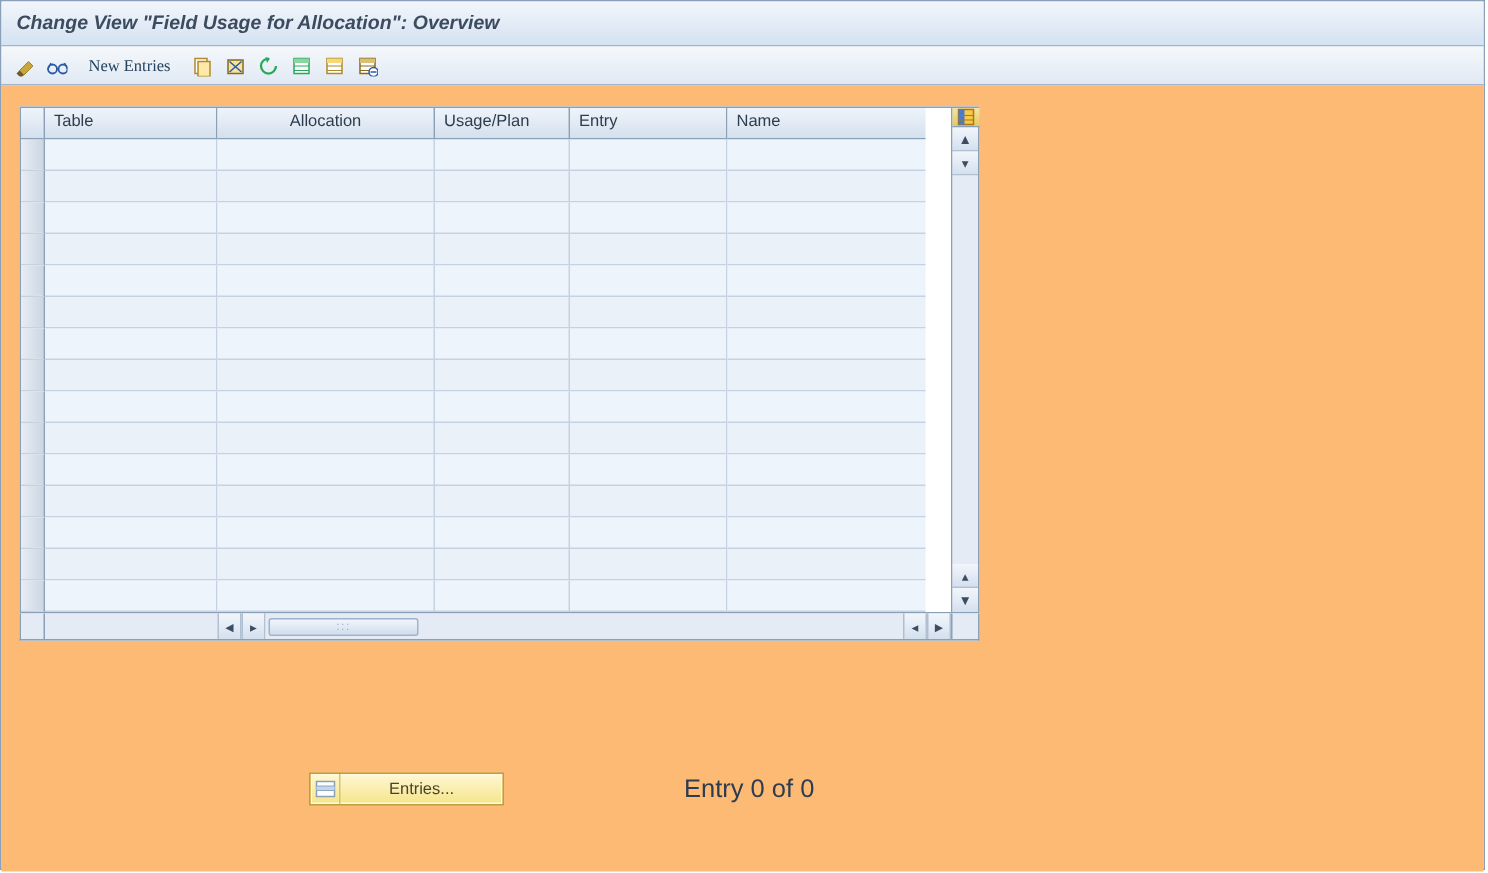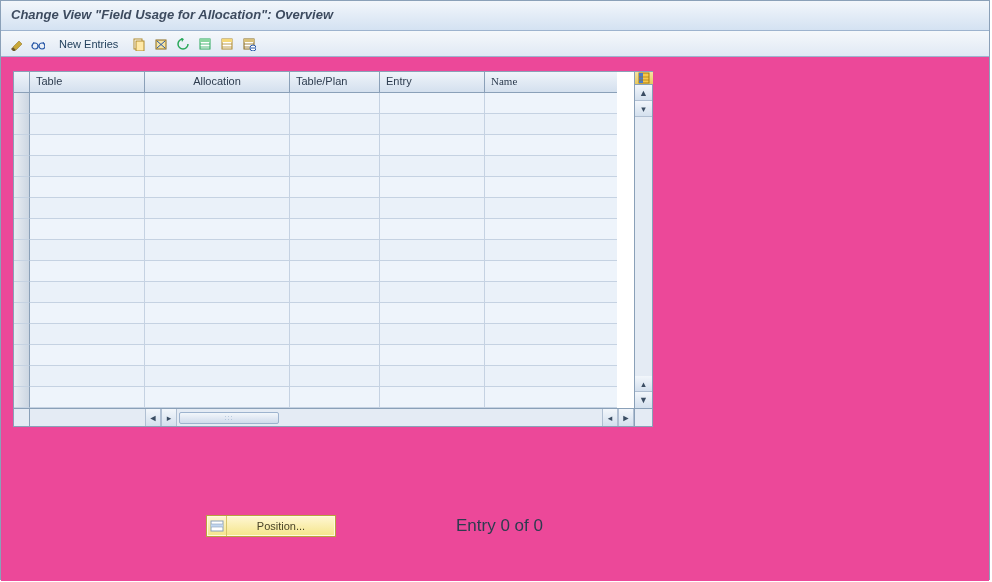--- a/index.html
+++ b/index.html
@@ -29,20 +29,21 @@
   }
   
   .toolbar {
     height: 26px;
     background: linear-gradient(#f5f8fb, #e0e9f4);
     border-bottom: 1px solid #9db3ce;
     display: flex;
     align-items: center;
     padding: 0 6px;
     gap: 4px;
+    font-family: Liberation Serif, serif;
   }
   .tb-btn {
     width: 18px; height: 18px;
     display: flex; align-items: center; justify-content: center;
     cursor: pointer;
     border-radius: 2px;
   }
   .tb-btn svg { display:block; }
   .new-entries {
     padding: 0 8px;
@@ -55,21 +56,21 @@
   .watermark {
     font-size: 17px;
     font-weight: bold;
     color: #d6902f;
     opacity: 0.45;
     margin-left: 2px;
     letter-spacing: 0.5px;
   }
   
   .content {
-    background: #ec4899;
+    background: #fdba74;
     height: calc(580px - 30px - 26px);
     padding: 14px 12px;
     position: relative;
   }
   .grid-wrap {
     background: #dbe7f4;
     width: 640px;
   }
   
   .grid {
@@ -91,21 +92,21 @@
     border-bottom: 1px solid #8aa0b8;
     padding: 3px 6px;
     color: #2d3c4f;
     overflow: hidden; white-space: nowrap;
     cursor: pointer;
   }
   .col-table  { width: 115px; }
   .col-alloc  { width: 145px; text-align: center; }
   .col-ap     { width: 90px; }
   .col-field  { width: 105px; }
-  .col-name   { width: 132px; font-family: Liberation Serif, serif; }
+  .col-name   { width: 132px; }
   .hdr-settings {
     width: 18px;
     background: linear-gradient(#f5e3a2,#e7c95f);
     border-bottom: 1px solid #8aa0b8;
     display:flex;align-items:center;justify-content:center;
     cursor:pointer;
   }
   .body-rows { }
   .row { display: flex; height: 21px; }
   .sel-cell {
@@ -264,21 +265,21 @@
   <div class="content">
 
     <div class="grid-wrap">
       <div class="grid">
         <div class="grid-main">
 
           <div class="hdr-row">
             <div class="hdr-selcol"></div>
             <div class="hdr-cell col-table">Table</div>
             <div class="hdr-cell col-alloc">Allocation</div>
-            <div class="hdr-cell col-ap">Table/Plan</div>
+            <div class="hdr-cell col-ap">Usage/Plan</div>
             <div class="hdr-cell col-field">Entry</div>
             <div class="hdr-cell col-name" style="border-right:none">Name</div>
           </div>
 
           <div class="body-rows" id="body-rows">
               <div class="row">
                 <div class="sel-cell"></div>
                 <div class="cell col-table"></div>
                 <div class="cell col-alloc"></div>
                 <div class="cell col-ap"></div>
@@ -448,19 +449,19 @@
 
     <div class="footer-bar">
       <button class="pos-btn">
         <span class="pic">
           <svg width="14" height="14">
             <rect x="1" y="2" width="12" height="10" fill="#fff" stroke="#8aa0b8"></rect>
             <rect x="1" y="5" width="12" height="3" fill="#c2d6ef"></rect>
             <path d="M1 5 H13 M1 8 H13" stroke="#8aa0b8" stroke-width="0.6"></path>
           </svg>
         </span>
-        <span class="lbl">Position...</span>
+        <span class="lbl">Entries...</span>
       </button>
       <span class="entry-lbl">Entry 0 of 0</span>
     </div>
 
   </div>
 </div>
 
 </body></html>

